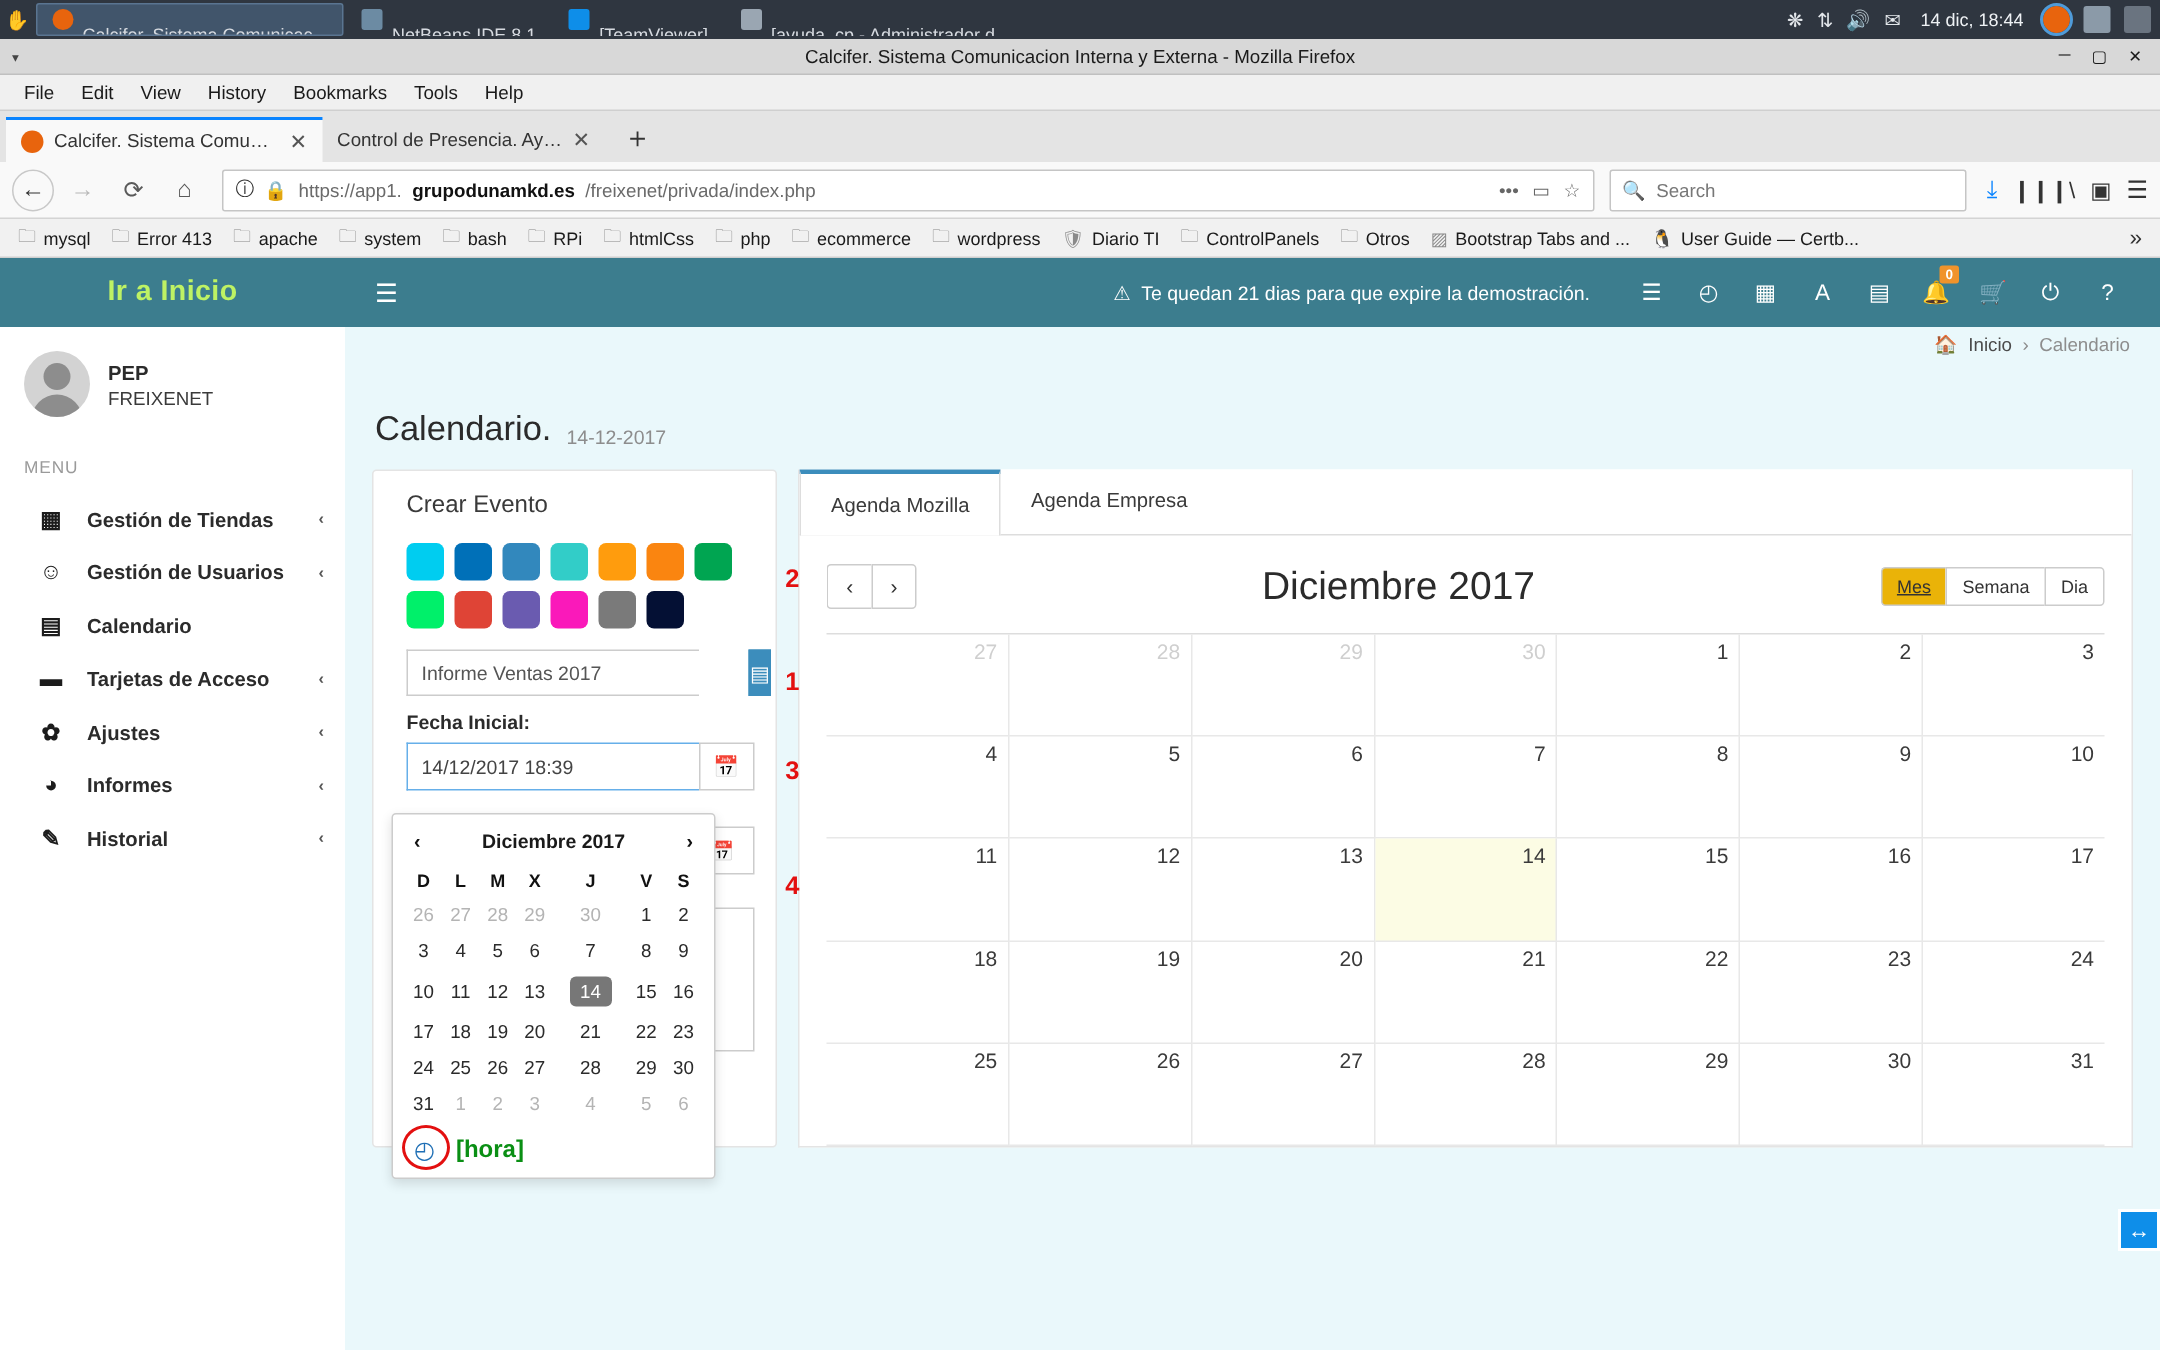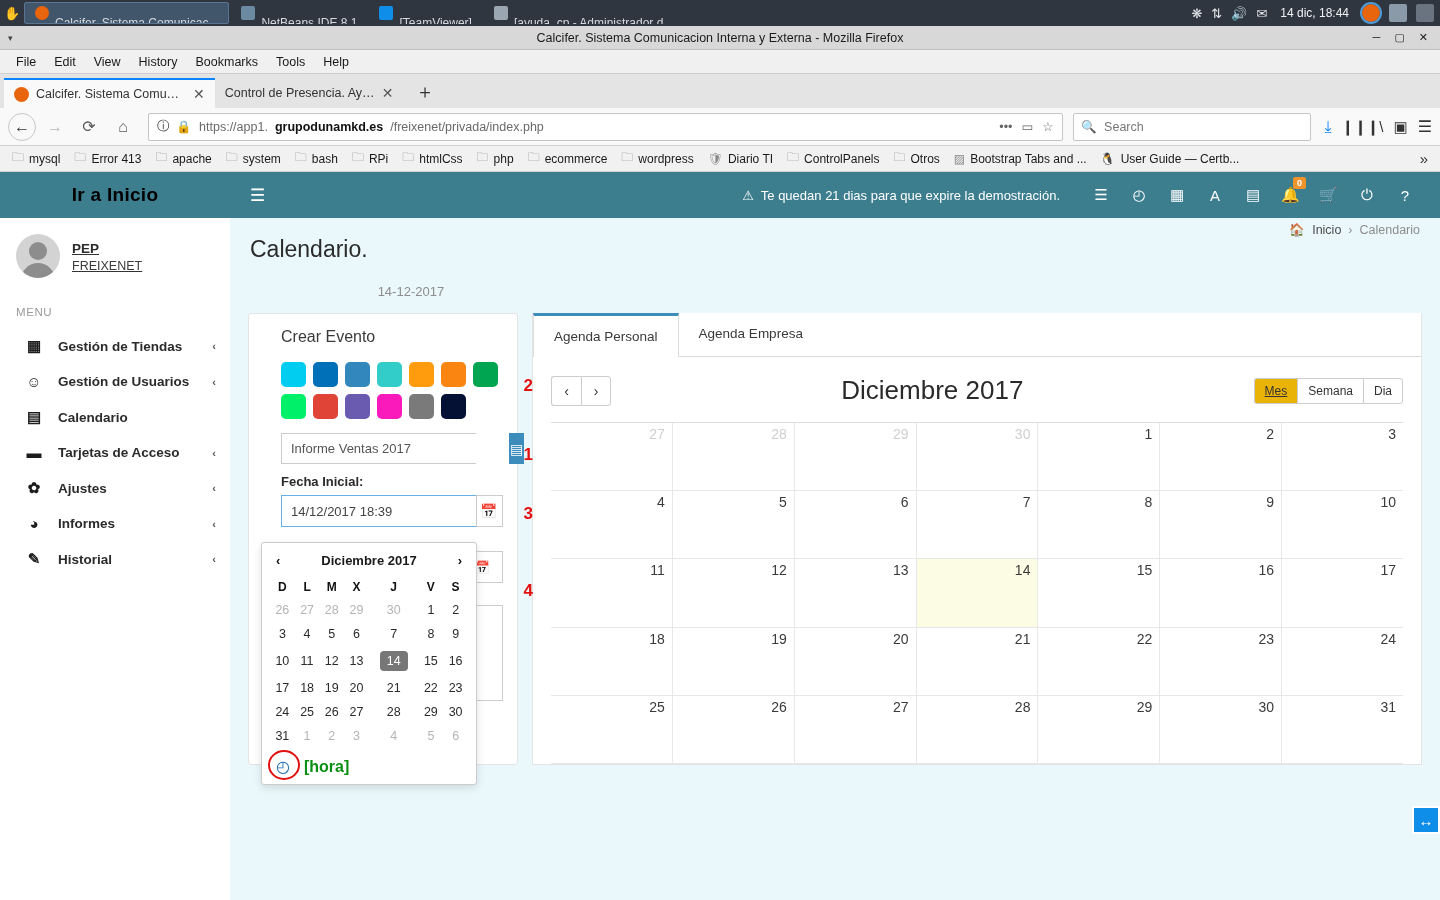--- a/index.html
+++ b/index.html
@@ -74,24 +74,24 @@
     height:26px; background:#f1f1f1; display:flex; align-items:center; gap:2px;
     padding:0 6px; border-bottom:1px solid #cfcfcf; font-size:12px; overflow:hidden;
   }
   .bm { display:flex; align-items:center; gap:5px; padding:2px 6px; white-space:nowrap; color:#1a1a1a;}
   .bm .bmico { font-size:12px; color:#8a8a8a;}
   .bm-more { margin-left:auto; font-size:15px; color:#333; padding:0 6px;}
   
   .app { display:flex; height:728px; background:#eaf8fb; position:relative;}
   .sidebar { width:230px; background:#fff; flex:none; display:flex; flex-direction:column;}
   .brand {
-    height:46px; background:#3c7d8e; color:#000000; display:flex; align-items:center;
+    height:46px; background:#3c7d8e; color:#bef264; display:flex; align-items:center;
     justify-content:center; font-size:19px; font-weight:bold; letter-spacing:.3px;
   }
-  .userbox { display:flex; align-items:center; gap:12px; padding:16px 14px 14px 16px;text-decoration:underline; }
+  .userbox { display:flex; align-items:center; gap:12px; padding:16px 14px 14px 16px; }
   .avatar {
     width:44px;height:44px;border-radius:50%; background:#d3d3d3; flex:none;
     position:relative; overflow:hidden;
   }
   .avatar::before{content:"";position:absolute;left:13px;top:8px;width:18px;height:18px;border-radius:50%;background:#8d8d8d;}
   .avatar::after{content:"";position:absolute;left:5px;top:29px;width:34px;height:24px;border-radius:17px 17px 0 0;background:#8d8d8d;}
   .uname { font-size:13.5px; font-weight:bold; color:#2b2b2b; line-height:1.55;}
   .ucomp { font-size:12.5px; color:#3a3a3a;}
   .menu-label { padding:14px 0 10px 16px; color:#9a9a9a; font-size:11.5px; letter-spacing:.6px;}
   .mitem {
@@ -108,32 +108,32 @@
   }
   .hamburger { font-size:17px; margin-right:auto;}
   .demo-note { display:flex;align-items:center; gap:7px; font-size:13px; margin-right:22px;}
   .topnav-icons { display:flex; align-items:center; gap:0;}
   .tn-ico { width:38px; text-align:center; font-size:15px; position:relative; color:#fff;}
   .badge {
     position:absolute; top:-9px; right:4px; background:#f0932b; color:#fff;
     font-size:9px; border-radius:2px; padding:1px 4px; font-weight:bold;
   }
   .content { flex:1; padding:18px 18px 0 18px; position:relative; overflow:hidden;}
-  .pagehead { display:flex; align-items:flex-start; gap:10px; padding:0 2px 14px 2px;}
+  .pagehead { display:flex; align-items:flex-end; gap:10px; padding:0 2px 14px 2px;}
   .pagehead h1 { font-size:23px; font-weight:normal; color:#2b2b2b;}
   .pagehead .sub { font-size:13px; color:#8d8d8d;margin-top:48px;}
   .breadcrumb {
     position:absolute; right:20px; top:4px; display:flex; align-items:center; gap:7px;
     font-size:12.5px; color:#8d8d8d;
   }
   .breadcrumb .bc-link { color:#4b4b4b;}
   .cols { display:flex; gap:14px; }
   .card {
     width:270px; background:#fff; border:1px solid #e4e4e4; border-radius:3px;
-    padding:14px 14px 16px 32px; position:relative; flex:none;
+    padding:14px 14px 16px 22px; position:relative; flex:none;
   }
   .card h2 { font-size:16px; font-weight:normal; color:#3a3a3a; margin-bottom:16px;}
   .swatches { display:flex; flex-wrap:wrap; gap:7px; width:245px; margin-bottom:14px;}
   .sw { width:25px;height:25px;border-radius:5px;}
   .anno { position:absolute; color:#e31010; font-weight:bold; font-size:17px;}
   .inputrow { display:flex; margin-bottom:10px;gap:33px;}
   .inputrow input {
     flex:1; height:31px; border:1px solid #ccc; border-right:none; padding:0 9px;
     font-size:13px; color:#555; font-family:inherit; background:#fff;
   }
@@ -587,21 +587,21 @@
             </table>
             <div class="dp-foot">
               <span class="clock-ico">◴<span class="redring"></span></span>
               <span class="hora">[hora]</span>
             </div>
           </div>
         </div>
 
         <div class="calpanel">
           <div class="tabs" id="agenda-tabs">
-              <div class="tab active">Agenda Personal</div>
+              <div class="tab active">Agenda Mozilla</div>
               <div class="tab">Agenda Empresa</div>
             </div>
           <div class="calbody">
             <div class="caltool">
               <div class="navgrp">
                 <button>‹</button>
                 <button>›</button>
               </div>
               <div class="caltitle">Diciembre 2017</div>
               <div class="viewgrp" id="viewgrp">

